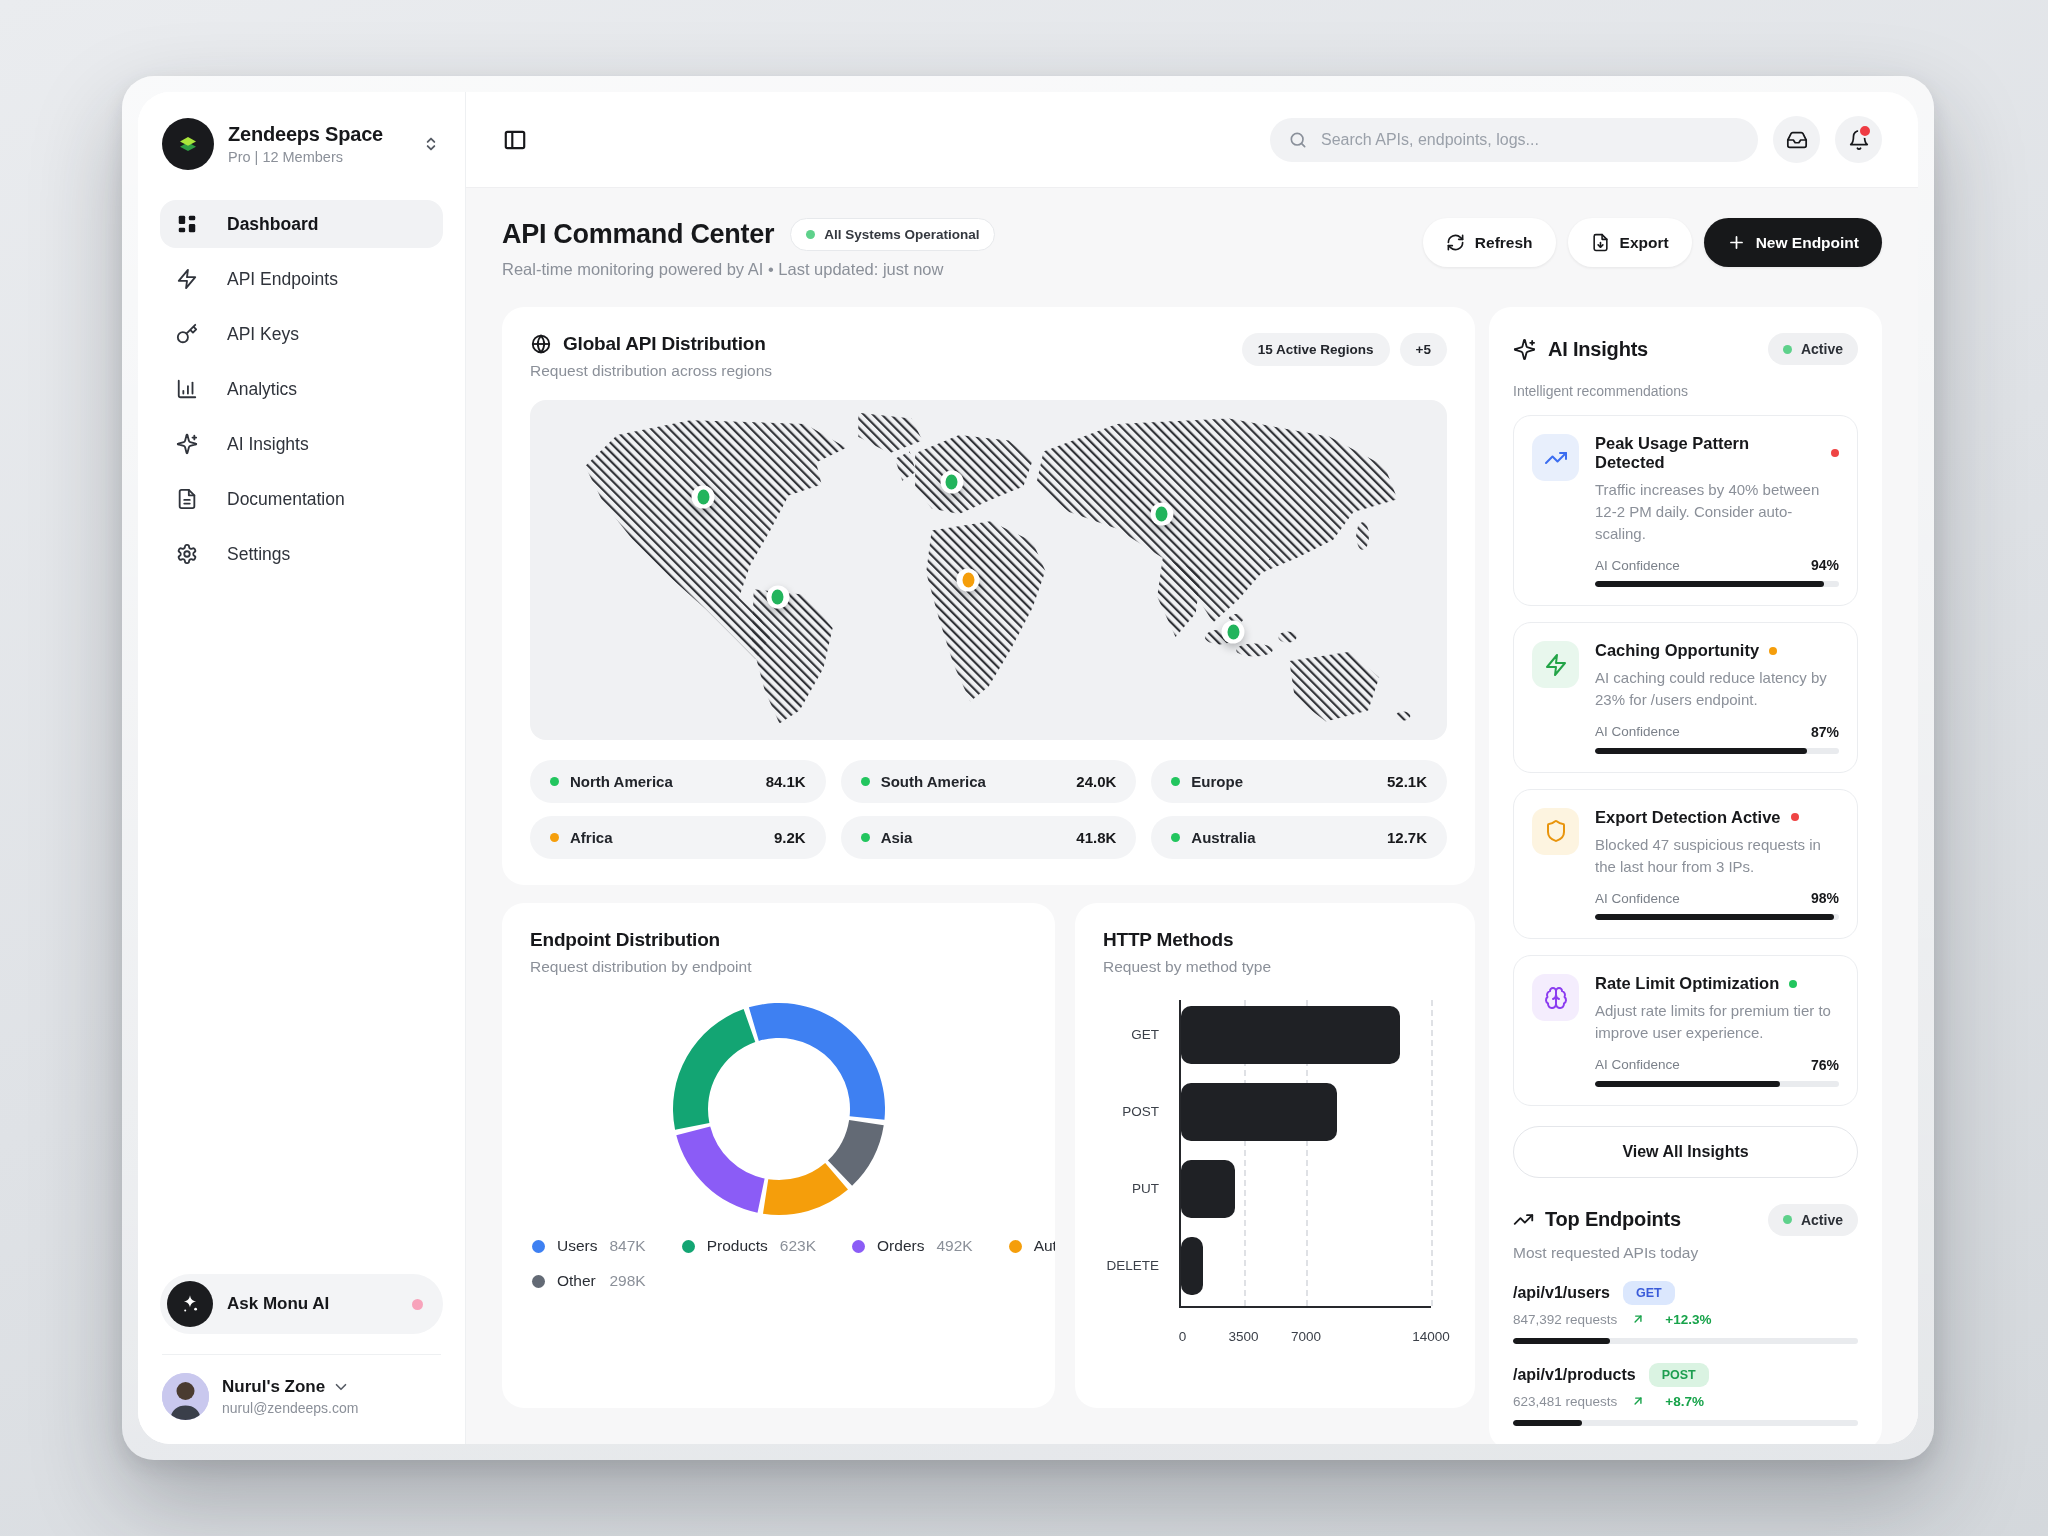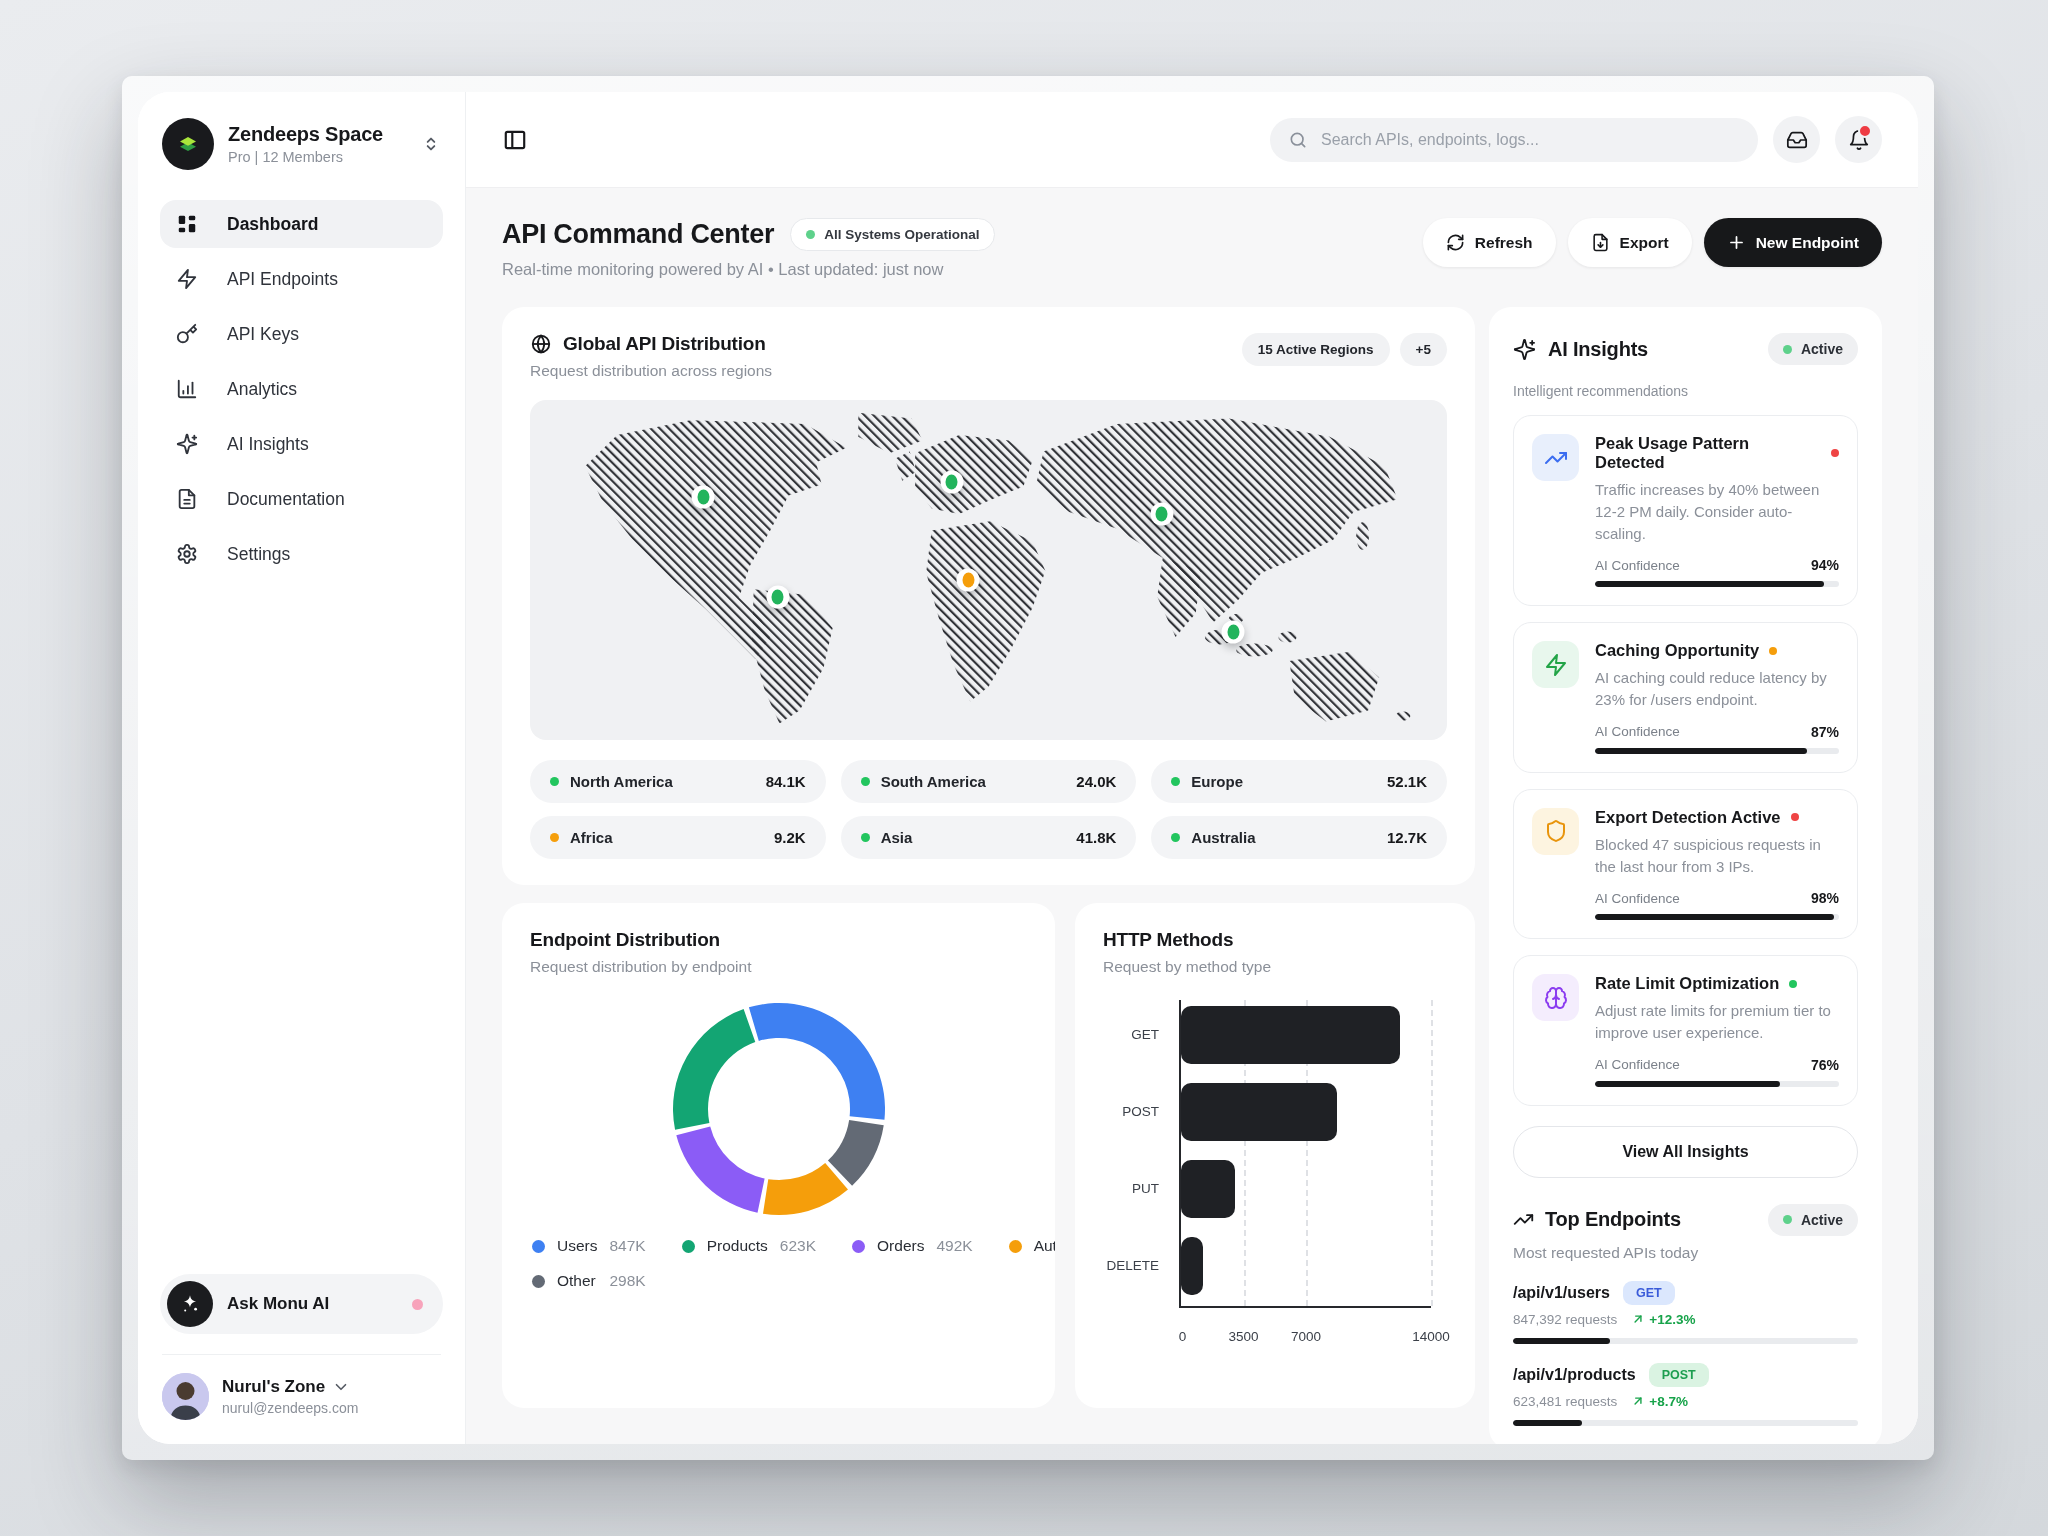--- a/index.html
+++ b/index.html
@@ -1,18 +1,18 @@
 <!DOCTYPE html>
 <html><head>
 <meta charset="utf-8">
 <style>
   html,body{margin:0;padding:0}
   body{width:2048px;height:1536px;font-family:"Liberation Sans","DejaVu Sans",sans-serif;color:#17181b;-webkit-font-smoothing:antialiased}
   .desktop{position:relative;width:2048px;height:1536px;overflow:hidden;background:linear-gradient(160deg,#eaecef 0%,#dfe2e6 50%,#d4d8dc 100%)}
-  .frame{position:absolute;left:122px;top:76px;width:1812px;height:1384px;border-radius:10px;background:linear-gradient(180deg,rgba(255,255,255,.75),rgba(255,255,255,.35));box-shadow:0 40px 90px rgba(28,32,40,.28),0 8px 20px rgba(28,32,40,.10)}
+  .frame{position:absolute;left:122px;top:76px;width:1812px;height:1384px;border-radius:32px;background:linear-gradient(180deg,rgba(255,255,255,.75),rgba(255,255,255,.35));box-shadow:0 40px 90px rgba(28,32,40,.28),0 8px 20px rgba(28,32,40,.10)}
   .window{position:absolute;inset:16px;border-radius:32px;background:#fff;overflow:hidden;display:flex}
 
   
   .sidebar{width:283px;flex:0 0 auto;background:#fff;border-right:1px solid #eef0f2;display:flex;flex-direction:column;padding:26px 22px 24px}
   .ws{display:flex;align-items:center;gap:14px;padding:0 2px;cursor:pointer}
   .logo{width:52px;height:52px;border-radius:50%;background:#191a1d;display:flex;align-items:center;justify-content:center;flex:0 0 auto}
   .ws-name{font-size:20px;font-weight:700;letter-spacing:-.2px;white-space:nowrap}
   .ws-meta{font-size:14.5px;color:#8b9099;margin-top:3px;white-space:nowrap}
   .ws-caret{margin-left:auto;color:#565b64;display:flex}
   nav{margin-top:30px;display:flex;flex-direction:column;gap:7px}
@@ -107,21 +107,21 @@
   .ibar{margin-top:8px;height:6px;border-radius:3px;background:#e9ebee;overflow:hidden}
   .ifill{height:100%;border-radius:3px;background:#17181a}
   .view-all{margin-top:20px;width:100%;height:52px;border-radius:999px;border:1.5px solid #e4e6ea;background:#fff;font-size:16px;font-weight:600;color:#17181b;font-family:inherit;cursor:pointer}
   .te-head{margin-top:26px;display:flex;align-items:center;justify-content:space-between}
   .te-title{display:flex;align-items:center;gap:11px;font-size:20px;font-weight:800;letter-spacing:-.2px}
   .te-sub{margin-top:8px;font-size:15.5px;color:#8b9099}
   .te-item{margin-top:19px}
   .te-top{display:flex;align-items:center;gap:13px;font-size:16px;font-weight:700}
   .method{border-radius:9px;padding:5px 13px;font-size:12.5px;font-weight:700}
   .te-meta{display:flex;align-items:center;gap:14px;margin-top:7px;font-size:13.5px;color:#8b9099}
-  .te-change{color:#17a34a;font-weight:600;display:flex;align-items:center;gap:4px}
+  .te-change{color:#17a34a;font-weight:600;display:flex;align-items:center;gap:20px}
   .te-bar{margin-top:11px;height:6px;border-radius:3px;background:#e9ebee;overflow:hidden}
   .te-fill{height:100%;background:#17181a;border-radius:3px}
 </style>
 </head>
 <body>
 
 <div class="desktop">
  <div class="frame">
   <div class="window">
 

